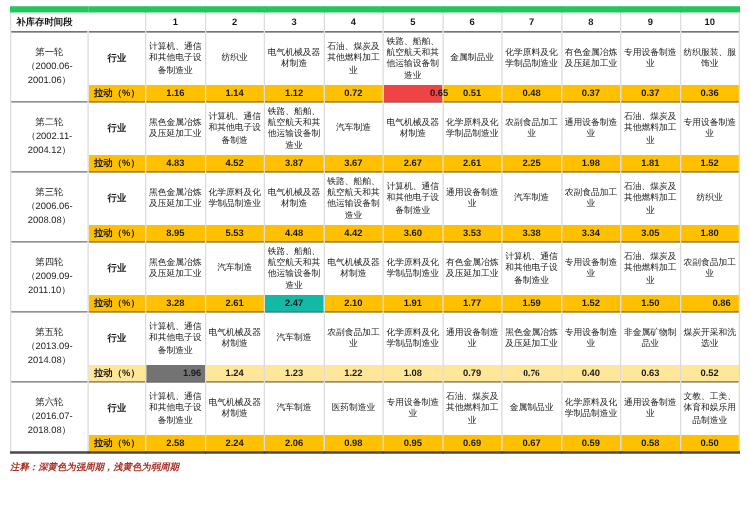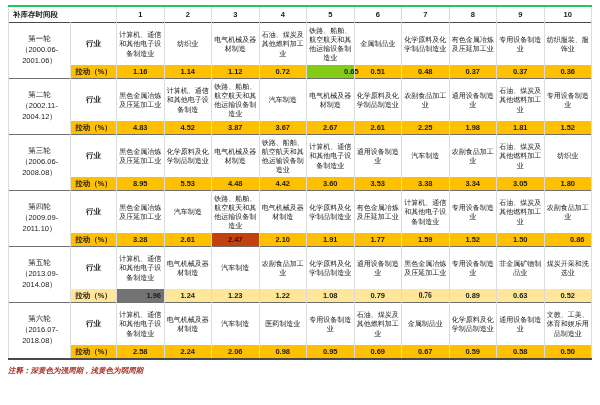--- a/index.html
+++ b/index.html
@@ -14,21 +14,21 @@
   table{
     border-collapse:collapse;table-layout:fixed;width:584px;
   }
   col.c-cycle{width:62px;}
   col.c-label{width:46px;}
   th,td{
     border-left:1px solid #dcdcdc;border-right:1px solid #dcdcdc;
     text-align:center;vertical-align:middle;
   }
   thead tr{
-    border-top:2px solid #22c55e;border-bottom:1px solid #4a4a4a;
+    border-top:5px solid #22c55e;border-bottom:1px solid #4a4a4a;
   }
   th{font-size:7.5px;font-weight:bold;padding:2px 1px;height:11px;}
   th.period-h{text-align:left;padding-left:4px;}
   td.cycle{font-size:7.5px;background:#fff;line-height:1.45;font-weight:normal;}
   td.rowlab{font-size:7.5px;font-weight:bold;}
   td.ind{font-size:7px;line-height:1.32;padding:2px 1px;height:38px;}
   td.val{font-size:7.5px;font-weight:bold;height:11px;padding:1px;}
   tr.pull-row{border-bottom:1px solid #6e6e6e;}
   tbody tr.pull-row:last-child{border-bottom:2px solid #4a4a4a;}
   .footer{margin-top:5px;font-size:7.5px;font-style:italic;font-weight:bold;line-height:1.55;}
@@ -86,21 +86,21 @@
           <td class="ind">有色金属冶炼及压延加工业</td>
           <td class="ind">专用设备制造业</td>
           <td class="ind">纺织服装、服饰业</td>
         </tr>
         <tr class="pull-row">
           <td class="rowlab" style="background: rgb(255, 192, 0);">拉动（%）</td>
           <td class="val" style="background: rgb(255, 192, 0);">1.16</td>
           <td class="val" style="background: rgb(255, 192, 0);">1.14</td>
           <td class="val" style="background: rgb(255, 192, 0);">1.12</td>
           <td class="val" style="background: rgb(255, 192, 0);">0.72</td>
-          <td class="val" style="background: #84cc16; padding-left: 37px;">0.65</td>
+          <td class="val" style="background: #ef4444; padding-left: 37px;">0.65</td>
           <td class="val" style="background: rgb(255, 192, 0);">0.51</td>
           <td class="val" style="background: rgb(255, 192, 0);">0.48</td>
           <td class="val" style="background: rgb(255, 192, 0);">0.37</td>
           <td class="val" style="background: rgb(255, 192, 0);">0.37</td>
           <td class="val" style="background: rgb(255, 192, 0);">0.36</td>
         </tr>
         <tr>
           <td class="cycle" rowspan="2">
             <div>第二轮</div>
             <div>（2002.11-2004.12）</div>
@@ -174,21 +174,21 @@
           <td class="ind">有色金属冶炼及压延加工业</td>
           <td class="ind">计算机、通信和其他电子设备制造业</td>
           <td class="ind">专用设备制造业</td>
           <td class="ind">石油、煤炭及其他燃料加工业</td>
           <td class="ind">农副食品加工业</td>
         </tr>
         <tr class="pull-row">
           <td class="rowlab" style="background: rgb(255, 192, 0);">拉动（%）</td>
           <td class="val" style="background: rgb(255, 192, 0);">3.28</td>
           <td class="val" style="background: rgb(255, 192, 0);">2.61</td>
-          <td class="val" style="background: #c2410c; text-align: center;">2.47</td>
+          <td class="val" style="background: #14b8a6; text-align: center;">2.47</td>
           <td class="val" style="background: rgb(255, 192, 0);">2.10</td>
           <td class="val" style="background: rgb(255, 192, 0);">1.91</td>
           <td class="val" style="background: rgb(255, 192, 0);">1.77</td>
           <td class="val" style="background: rgb(255, 192, 0);">1.59</td>
           <td class="val" style="background: rgb(255, 192, 0);">1.52</td>
           <td class="val" style="background: rgb(255, 192, 0); margin-top: 14px;">1.50</td>
           <td class="val" style="background: rgb(255, 192, 0); padding-left: 20px;">0.86</td>
         </tr>
         <tr>
           <td class="cycle" rowspan="2">
@@ -209,21 +209,21 @@
         </tr>
         <tr class="pull-row">
           <td class="rowlab" style="background: rgb(255, 230, 153);">拉动（%）</td>
           <td class="val" style="background: #737373; padding-left: 28px;">1.96</td>
           <td class="val" style="background: rgb(255, 230, 153);">1.24</td>
           <td class="val" style="background: rgb(255, 230, 153);">1.23</td>
           <td class="val" style="background: rgb(255, 230, 153);">1.22</td>
           <td class="val" style="background: rgb(255, 230, 153);">1.08</td>
           <td class="val" style="background: rgb(255, 230, 153);">0.79</td>
           <td class="val" style="background: rgb(255, 230, 153); font-family: Liberation Serif, serif;">0.76</td>
-          <td class="val" style="background: rgb(255, 230, 153);">0.89</td>
+          <td class="val" style="background: rgb(255, 230, 153);">0.40</td>
           <td class="val" style="background: rgb(255, 230, 153);">0.63</td>
           <td class="val" style="background: rgb(255, 230, 153);">0.52</td>
         </tr>
         <tr>
           <td class="cycle" rowspan="2">
             <div>第六轮</div>
             <div>（2016.07-2018.08）</div>
           </td>
           <td class="rowlab">行业</td>
           <td class="ind">计算机、通信和其他电子设备制造业</td>

